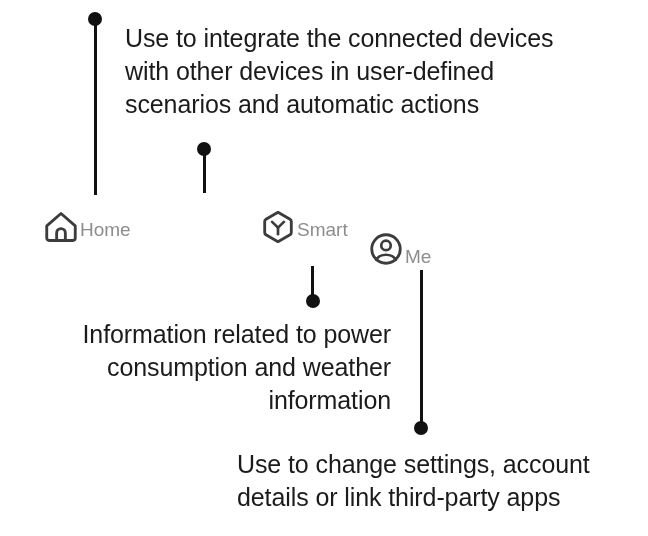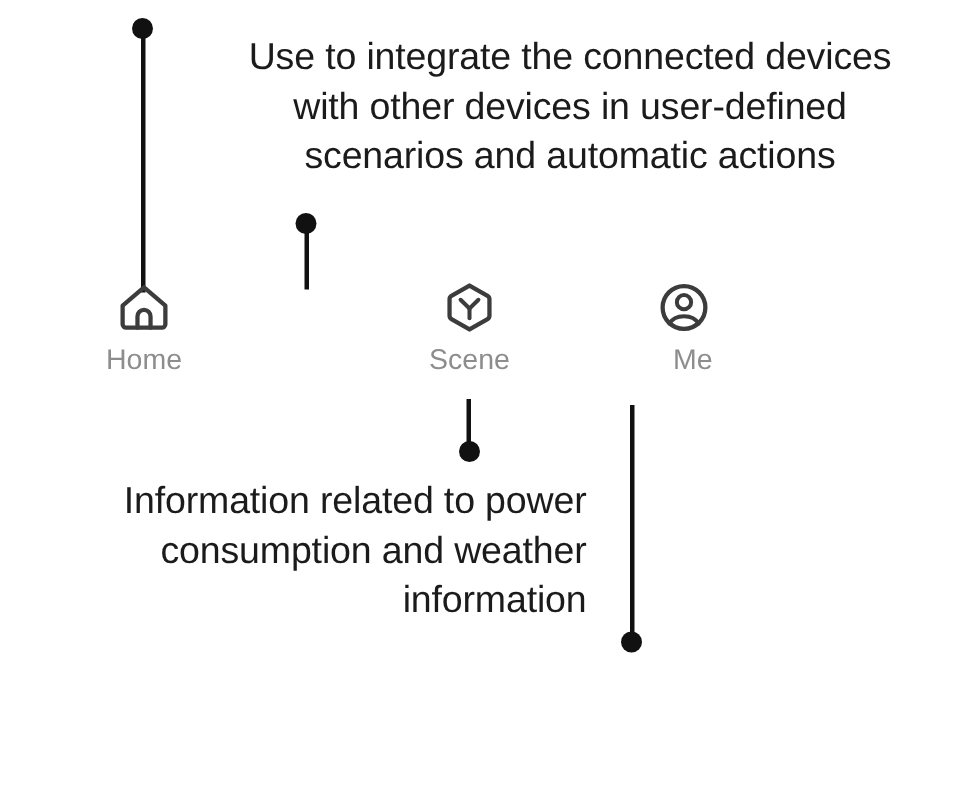--- a/index.html
+++ b/index.html
@@ -35,38 +35,38 @@
   
   .annotation {
     position: absolute;
     font-family: "Liberation Sans", sans-serif;
     font-size: 25px;
     line-height: 33px;
     color: #1b1b1b;
     white-space: pre-line;
     letter-spacing: -0.1px;
   }
-  .annotation.align-left  { text-align: center; }
+  .annotation.align-left  { text-align: left; }
   .annotation.align-right { text-align: right; }
 
   
   .tabbar {
     position: absolute;
     left: 0;
     top: 186px;
     width: 648px;
     height: 82px;
   }
   .tab-item {
     position: absolute;
     top: 0;
     width: 108px;
     height: 82px;
     display: flex;
-    flex-direction: column;
+    flex-direction: row;
     align-items: center;
     justify-content: flex-start;
   }
   .tab-icon {
     width: 38px;
     height: 38px;
     display: block;
     color: #3c3c3c;
   }
   .tab-icon svg {
@@ -102,20 +102,22 @@
   <div class="leader-dot" style="left:414px; top:421px;"></div>
 
   <div class="annotation align-left" style="left:125px; top:22px; width:510px;">Use to integrate the connected devices
 with other devices in user-defined
 scenarios and automatic actions</div>
 
   <div class="annotation align-right" style="left:8px; top:318px; width:383px;">Information related to power
 consumption and weather
 information</div>
 
+  <div class="annotation align-left" style="left:237px; top:448px; width:404px;">Use to change settings, account
+details or link third-party apps</div>
 
   <div class="tabbar">
 
     <div class="tab-item" style="left:42px;">
       <span class="tab-icon">
         <svg viewBox="0 0 48 48" fill="none" xmlns="http://www.w3.org/2000/svg">
           <path d="M6 22.5 L24 7 L42 22.5 L42 38 A3 3 0 0 1 39 41 L9 41 A3 3 0 0 1 6 38 Z" stroke="currentColor" stroke-width="3.6" stroke-linejoin="round" stroke-linecap="round" fill="none"></path>
           <path d="M18.5 41 L18.5 31.5 A5.5 5.5 0 0 1 29.5 31.5 L29.5 41" stroke="currentColor" stroke-width="3.6" stroke-linejoin="round" stroke-linecap="round" fill="none"></path>
         </svg>
       </span>
@@ -125,21 +127,21 @@
 
     <div class="tab-item" style="left:259px;">
       <span class="tab-icon">
         <svg viewBox="0 0 48 48" fill="none" xmlns="http://www.w3.org/2000/svg">
           <path d="M24 5.5 L39.2 14.2 A3.2 3.2 0 0 1 40.8 17 L40.8 31 A3.2 3.2 0 0 1 39.2 33.8 L24 42.5 L8.8 33.8 A3.2 3.2 0 0 1 7.2 31 L7.2 17 A3.2 3.2 0 0 1 8.8 14.2 Z" stroke="currentColor" stroke-width="3.6" stroke-linejoin="round" fill="none"></path>
           <path d="M24 24.8 L24 33" stroke="currentColor" stroke-width="3.4" stroke-linecap="round"></path>
           <path d="M24 24.8 L16.5 17.5" stroke="currentColor" stroke-width="3.4" stroke-linecap="round"></path>
           <path d="M24 24.8 L31.5 17.5" stroke="currentColor" stroke-width="3.4" stroke-linecap="round"></path>
         </svg>
       </span>
-      <span class="tab-label">Scene</span>
+      <span class="tab-label">Smart</span>
     </div>
 
     <div class="tab-item" style="left:367px;align-items:flex-end;">
       <span class="tab-icon">
         <svg viewBox="0 0 48 48" fill="none" xmlns="http://www.w3.org/2000/svg">
           <circle cx="24" cy="24" r="18" stroke="currentColor" stroke-width="3.6" fill="none"></circle>
           <circle cx="24" cy="19.5" r="6" stroke="currentColor" stroke-width="3.4" fill="none"></circle>
           <path d="M11.8 37.6 A13.2 10.2 0 0 1 36.2 37.6" stroke="currentColor" stroke-width="3.4" stroke-linecap="round" fill="none"></path>
         </svg>
       </span>

